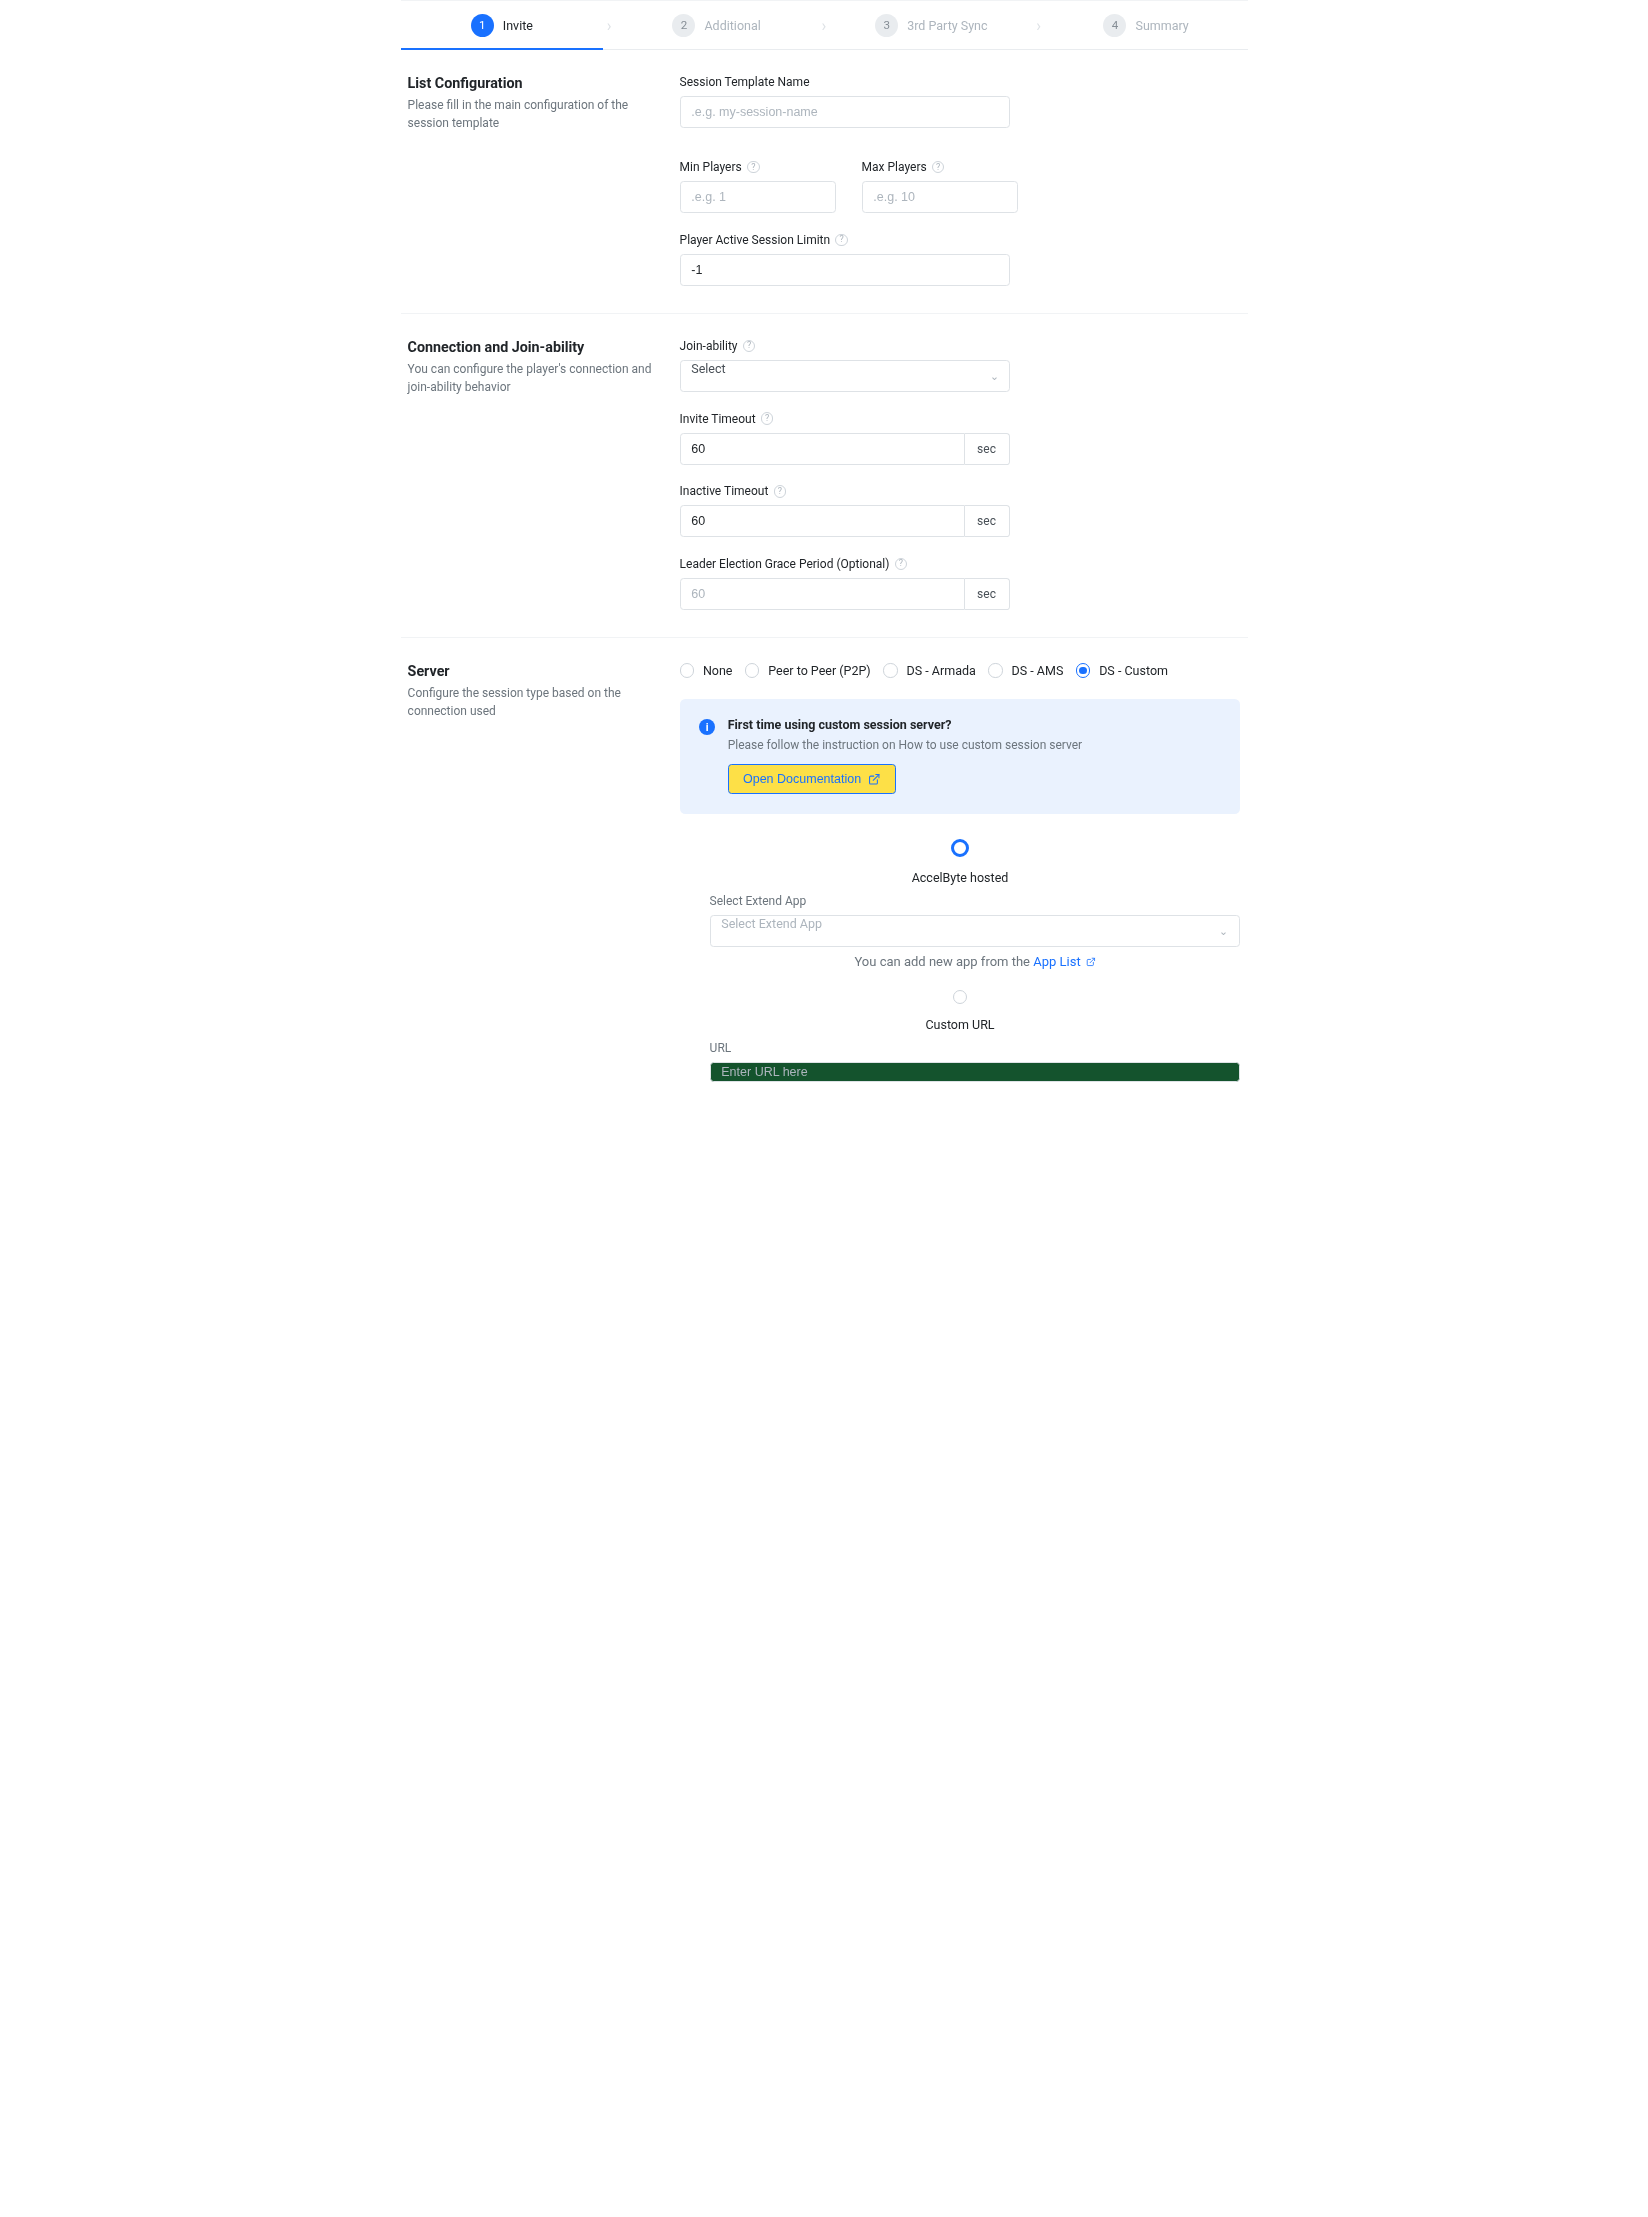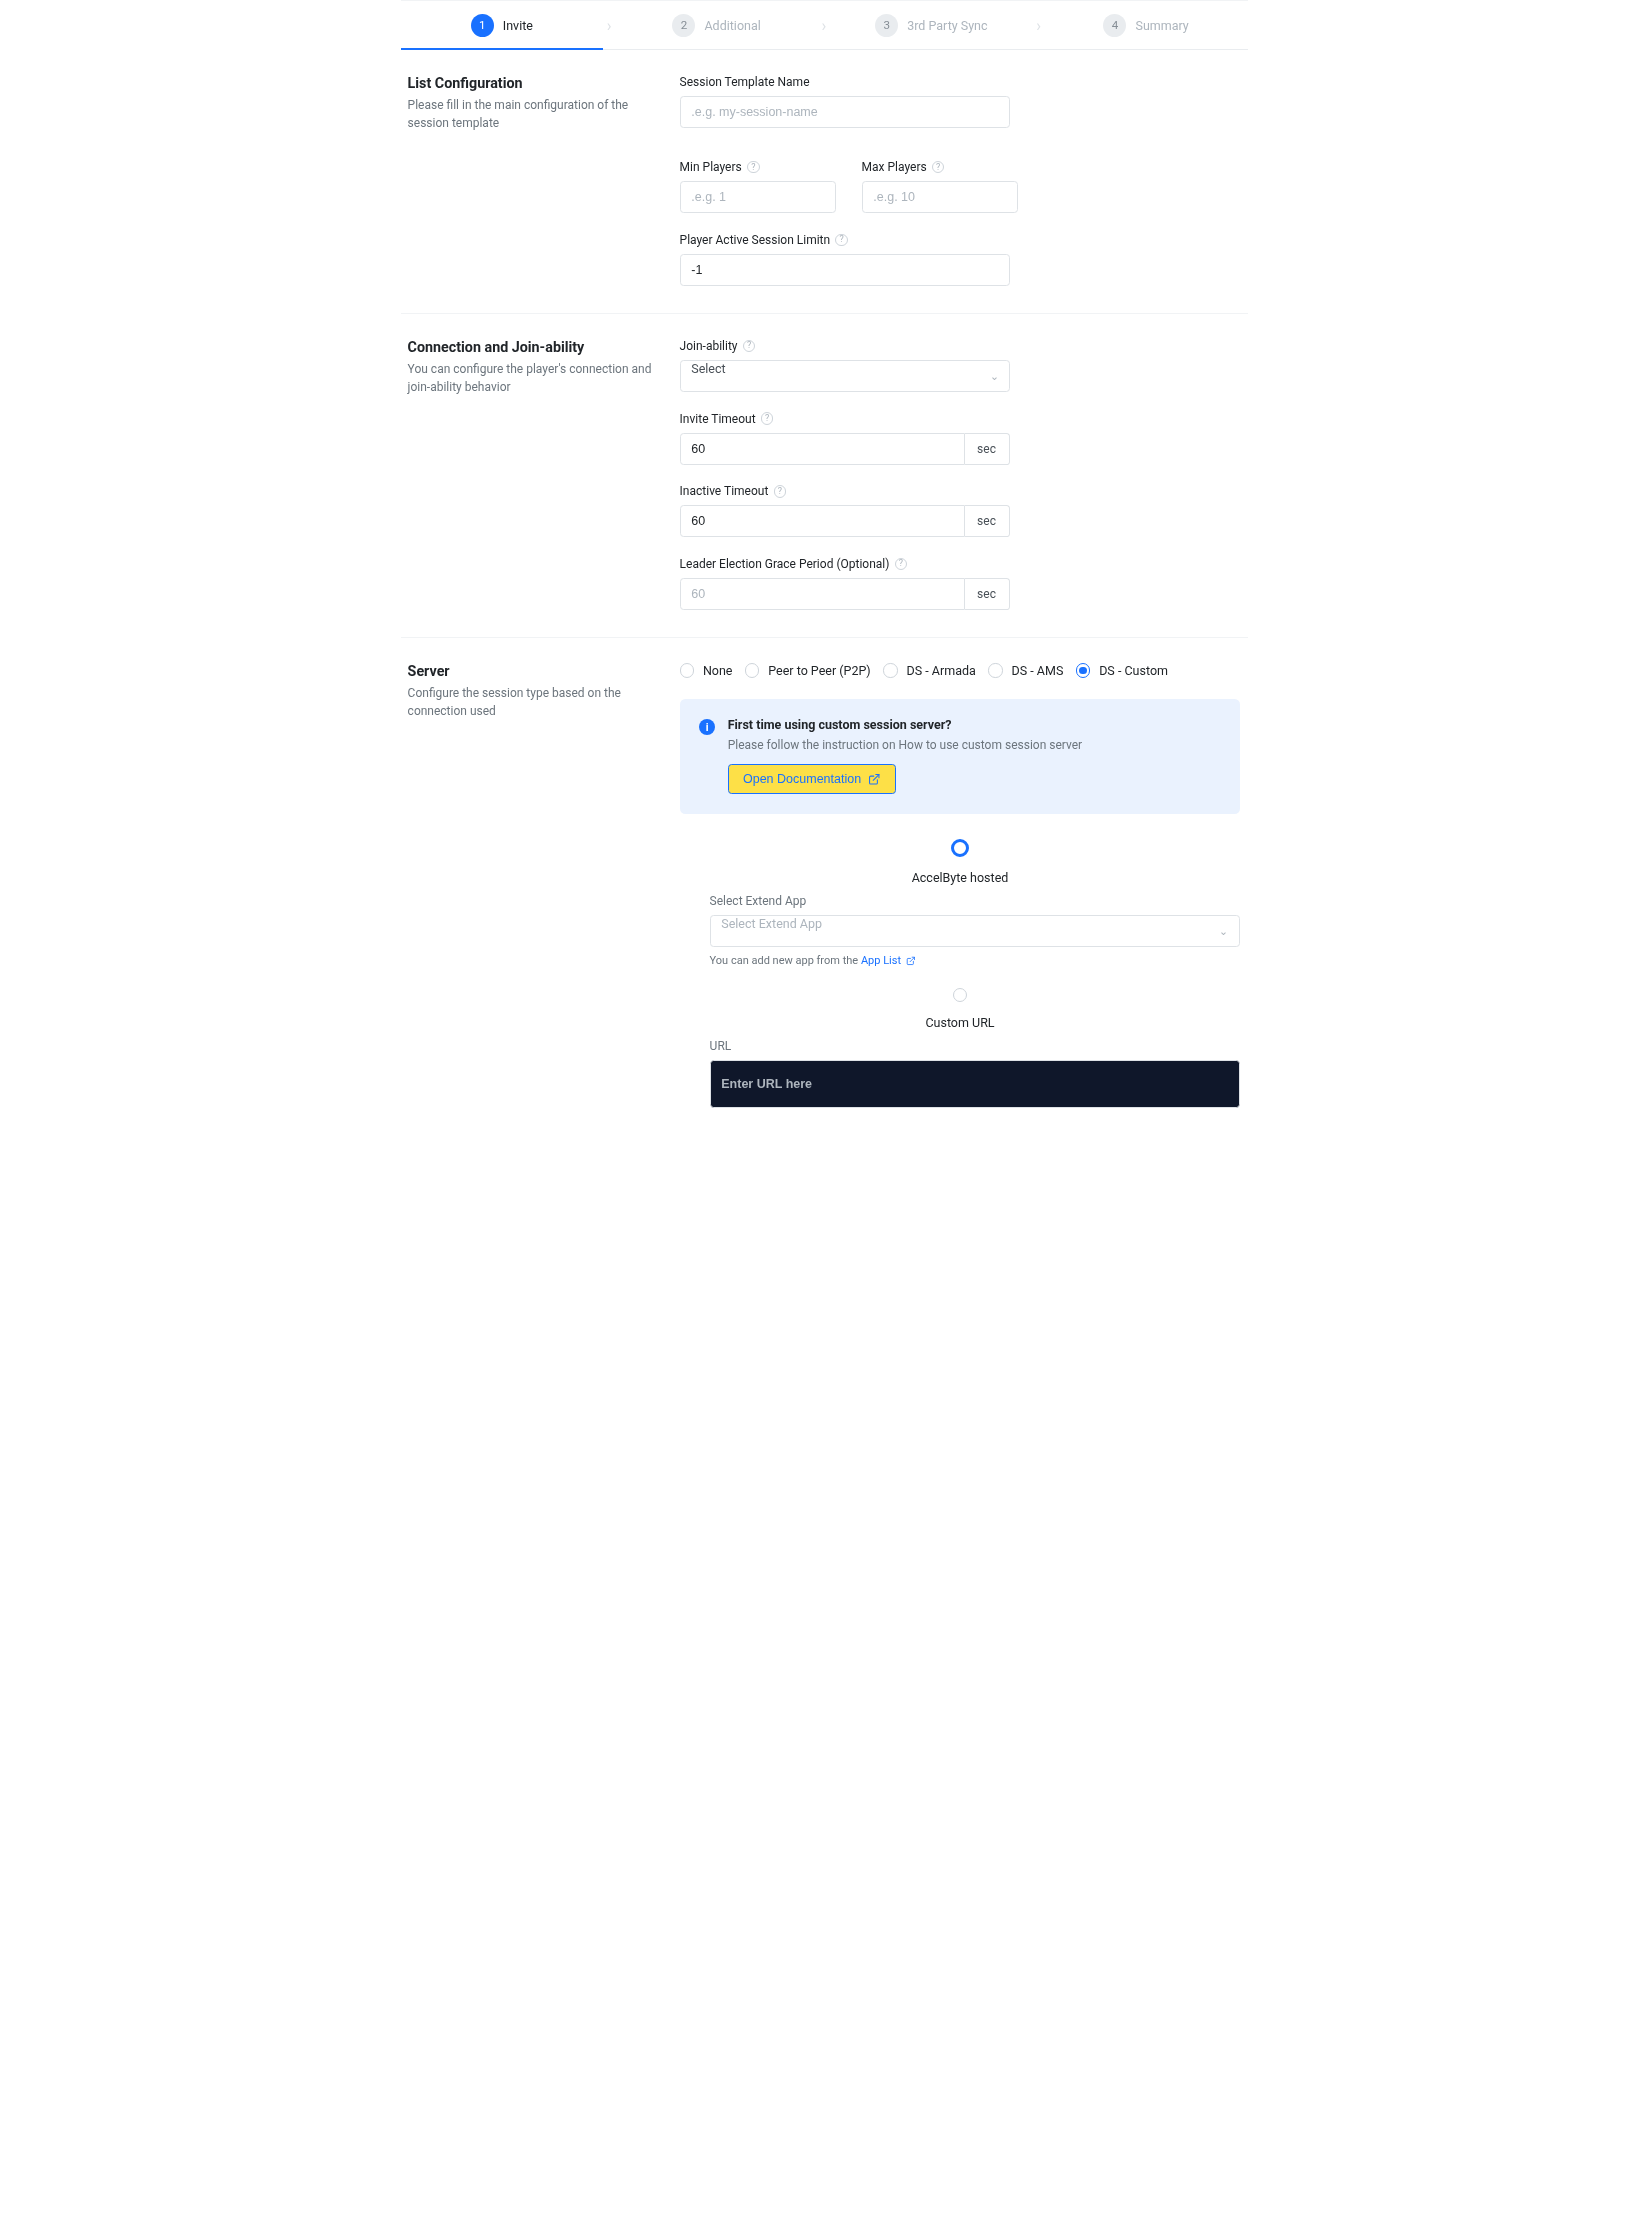--- a/index.html
+++ b/index.html
@@ -138,25 +138,25 @@
   }
   .ext-icon { width: 12.5px; height: 12.5px; display: inline-block; }
 
   
   .host-block { margin-bottom: 21.4px; }
   .host-head { display: flex; align-items: center; gap: 12.5px; margin-bottom: 9px; flex-direction: column; }
   .host-sub { padding-left: 30px; }
   .sublabel { color: #6c757d; font-size: 12px; margin-bottom: 7.1px; }
   .select-full { position: relative; }
   .select-full .select { width: 100%; color: #adb5bd; cursor: pointer; }
-  .helper { font-size: 11px; color: #6c757d; margin-top: 7.1px; }
+  .helper { font-size: 13px; color: #6c757d; margin-top: 7.1px; text-align: center; }
   .helper a { color: #1971ff; text-decoration: none; }
   .input-disabled {
-    width: 100%; height: 48px; border: 0.9px solid #dee2e6; border-radius: 3.6px;
-    padding: 0 10.7px; font-size: 12.5px; background: #0f172a; color: #adb5bd; font-weight: bold;
+    width: 100%; height: 20px; border: 0.9px solid #dee2e6; border-radius: 3.6px;
+    padding: 0 10.7px; font-size: 12.5px; background: #14532d; color: #adb5bd;
   }
   .input-disabled::placeholder { color: #adb5bd; }
 </style>
 </head>
 <body>
 
 <div class="wrapper">
 
   <div class="stepper">
     <div class="step active">

